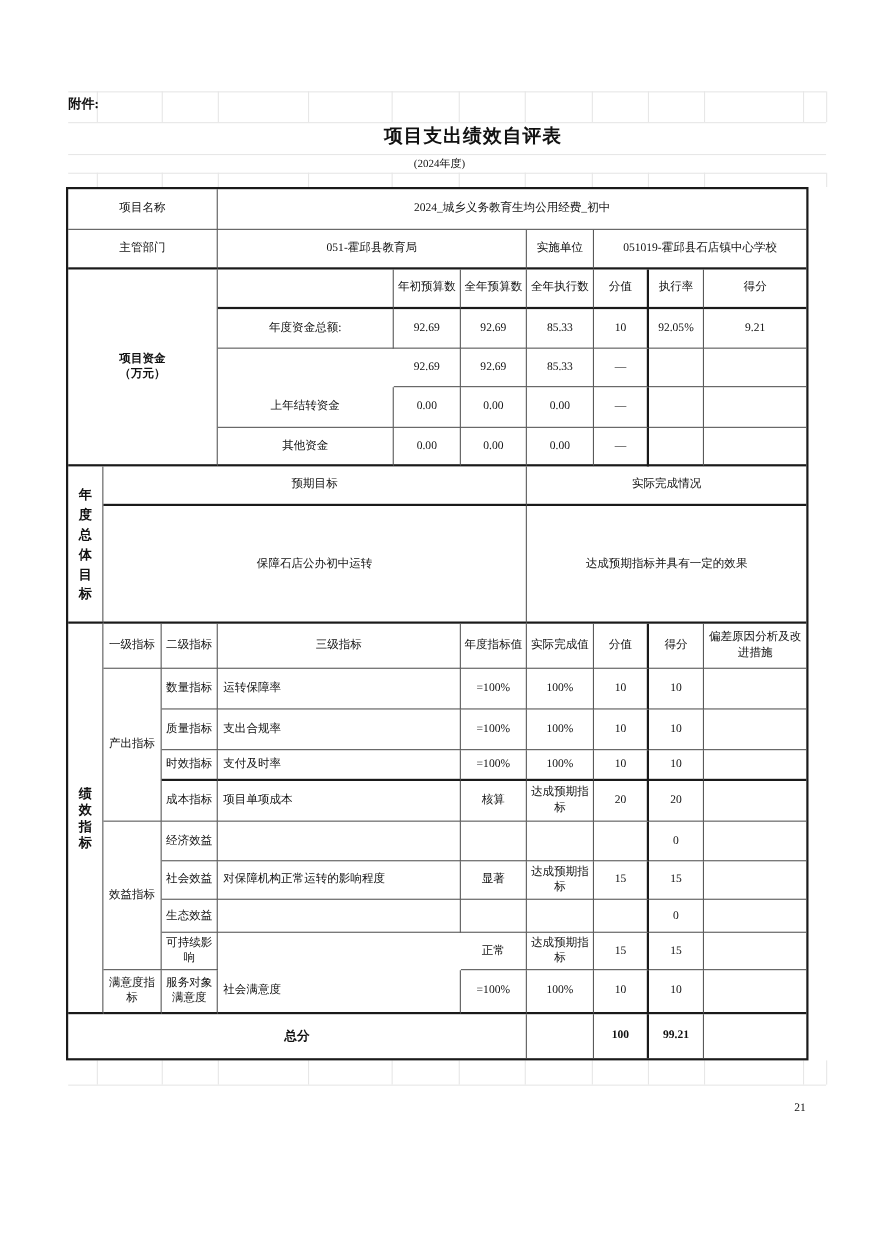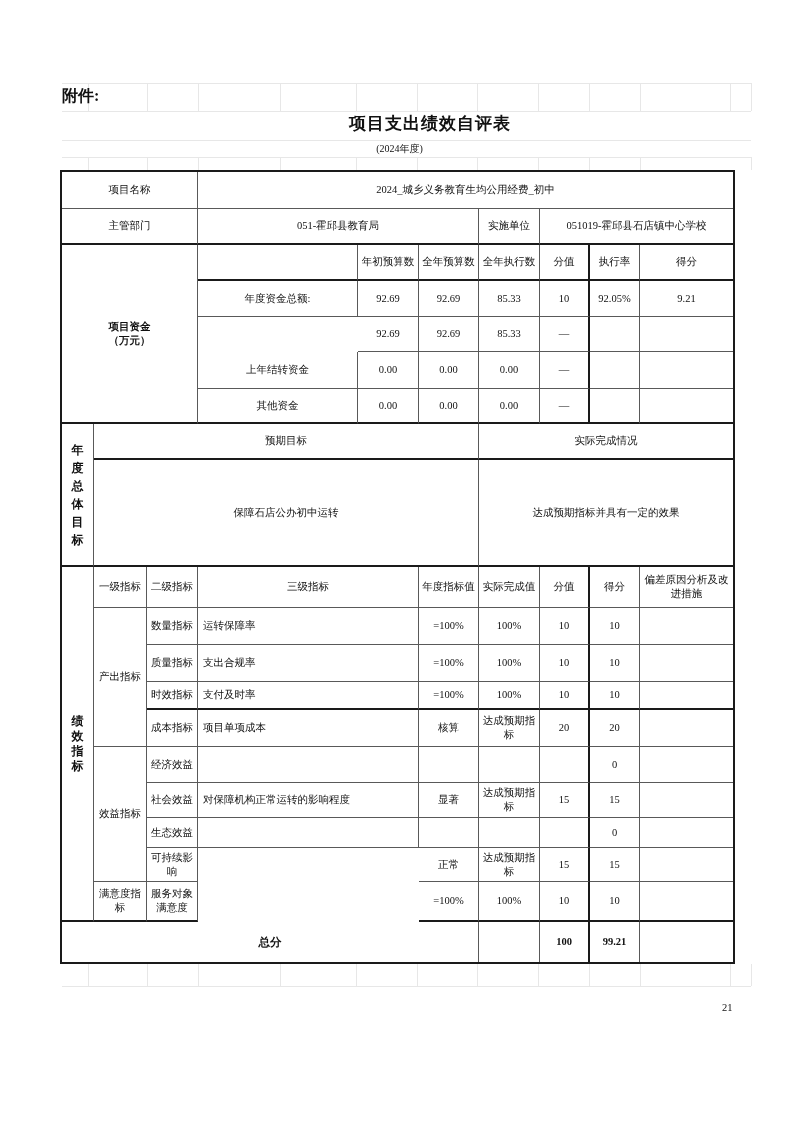--- a/index.html
+++ b/index.html
@@ -3,21 +3,21 @@
 <meta charset="utf-8">
 <style>
   html,body{margin:0;padding:0;background:#fff;}
   #page{position:relative;width:793px;height:1122px;background:#ffffff;overflow:hidden;
         font-family:"Liberation Serif","DejaVu Serif",serif;color:#111;}
   .abs{position:absolute;}
   
   .gh{position:absolute;height:1px;background:#e7e7e7;}
   .gv{position:absolute;width:1px;background:#e7e7e7;}
   
-  .attach{font-size:16px;font-weight:bold;}
+  .attach{font-size:12px;font-weight:bold;}
   .title{font-size:17px;font-weight:bold;letter-spacing:1px;text-align:center;}
   .subtitle{font-size:10px;text-align:center;}
   .pagenum{font-size:10.5px;}
   
   #tbl{position:absolute;left:60px;top:170px;width:671px;height:790px;display:grid;
        grid-template-columns:32px 53px 51px 160px 61px 60px 61px 50px 50px 93px;
        grid-template-rows:37px 36px 36px 36px 35px 37px 35px 36px 107px 41px 37px 37px 28px 37px 36px 35px 30px 34px 40px 40px;
        border:2px solid #1a1a1a;}
   .c{border-right:1px solid #595959;border-bottom:1px solid #595959;
      display:flex;flex-direction:column;align-items:center;justify-content:center;
@@ -220,20 +220,21 @@
     <div class="c nr" style="grid-area:17/10/18/11;"></div>
 
     <div class="c" style="grid-area:18/3/19/4;">可持续影响</div>
     <div class="c" style="grid-area:18/6/19/7;">正常</div>
     <div class="c" style="grid-area:18/7/19/8;">达成预期指标</div>
     <div class="c br2" style="grid-area:18/8/19/9;">15</div>
     <div class="c" style="grid-area:18/9/19/10;">15</div>
     <div class="c nr" style="grid-area:18/10/19/11;"></div>
 
     <div class="c bb2" style="grid-area:19/3/20/4;">服务对象满意度</div>
+    <div class="c l bb2" style="grid-area:19/4/20/6;">社会满意度</div>
     <div class="c bb2" style="grid-area:19/6/20/7;">=100%</div>
     <div class="c bb2" style="grid-area:19/7/20/8;">100%</div>
     <div class="c bb2 br2" style="grid-area:19/8/20/9;">10</div>
     <div class="c bb2" style="grid-area:19/9/20/10;">10</div>
     <div class="c bb2 nr" style="grid-area:19/10/20/11;"></div>
 
     <div class="c nb bold" style="grid-area:20/1/21/7;font-size:11.5px;">总分</div>
     <div class="c nb" style="grid-area:20/7/21/8;"></div>
     <div class="c nb br2 bold" style="grid-area:20/8/21/9;">100</div>
     <div class="c nb bold" style="grid-area:20/9/21/10;">99.21</div>

